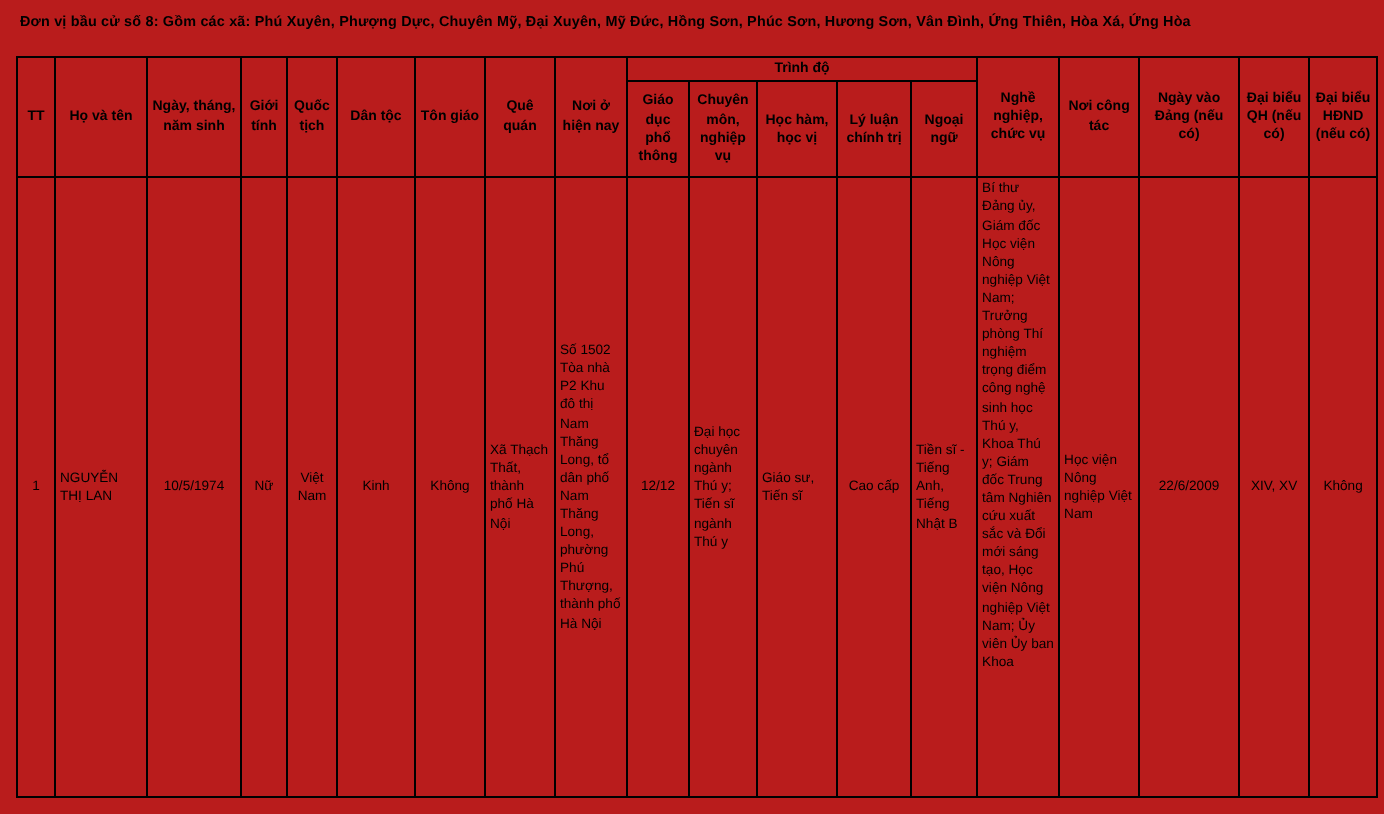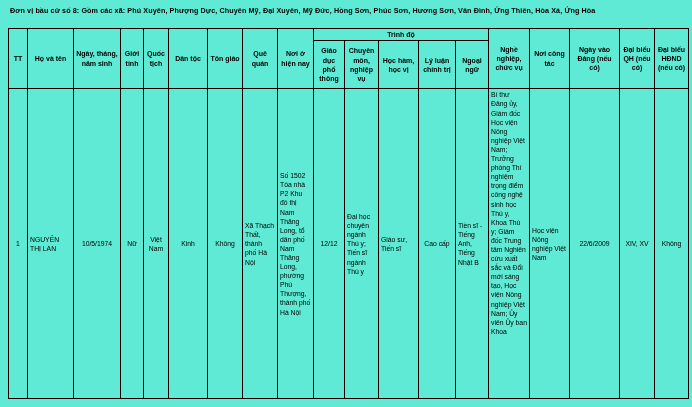--- a/index.html
+++ b/index.html
@@ -9,21 +9,21 @@
     height: 407px;
     background: #ffffff;
     overflow: hidden;
     font-family: "Liberation Sans", sans-serif;
     color: #000;
   }
   .page {
     position: relative;
     width: 692px;
     height: 407px;
-    background: #5eead4;
+    background: #b91c1c;
   }
   .doc-title {
     position: absolute;
     left: 10px;
     top: 6px;
     font-size: 7.2px;
     font-weight: bold;
     white-space: nowrap;
     letter-spacing: 0.1px;
   }

